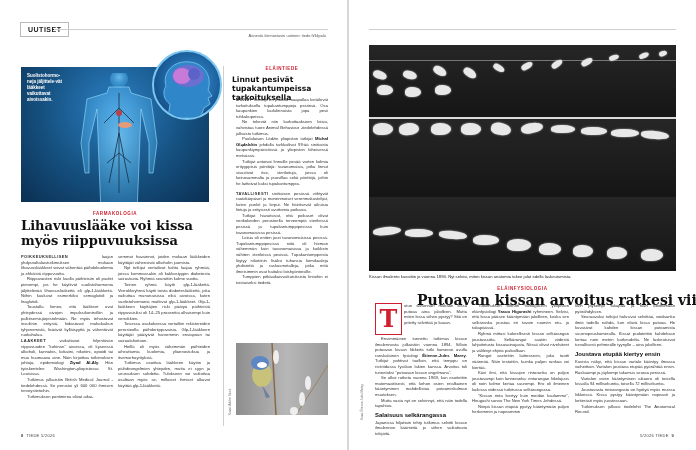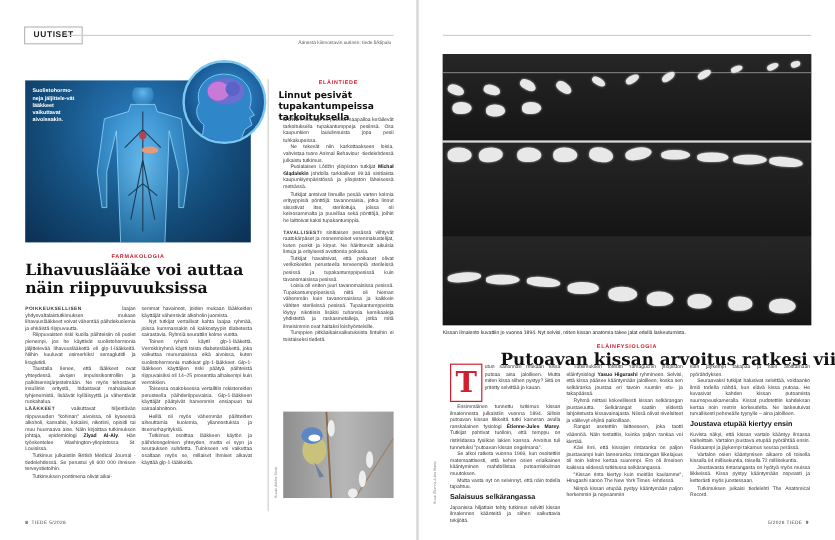--- a/index.html
+++ b/index.html
@@ -73,21 +73,21 @@
 <div class="brain-circle">
   <svg viewBox="0 0 66 66" width="66" height="66">
     <path d="M14 66 L16 52 C10 48 8 40 12 34 C8 20 20 8 36 10 C52 12 58 26 54 38 L58 44 L54 46 L56 52 L50 56 L46 66 Z" fill="#2f86c8" stroke="#7cc6f2" stroke-width="0.8"></path>
     <ellipse cx="34" cy="24" rx="16" ry="11" fill="#6b6fd0"></ellipse>
     <ellipse cx="28" cy="24" rx="9" ry="8" fill="#c77ad8"></ellipse>
     <ellipse cx="40" cy="22" rx="6" ry="6" fill="#5c63c8"></ellipse>
   </svg>
 </div>
 
 <div class="kicker" style="position:absolute; left:21px; top:211px; width:188px;">FARMAKOLOGIA</div>
-<div class="headline-serif" style="position:absolute; left:21px; top:218px; width:188px; font-size:13px; line-height:15px;">Lihavuuslääke voi auttaa näin riippuvuuksissa</div>
+<div class="headline-serif" style="position:absolute; left:21px; top:218px; width:188px; font-size:13px; line-height:15px;">Lihavuuslääke voi kissa myös riippuvuuksissa</div>
 
 <div class="col" id="a1c1" style="left:21px; top:254px; width:92px;">
     <p class="first"><span class="lead">POIKKEUKSELLISEN</span><span> laajan yhdysvaltalaistutkimuksen mukaan lihavuuslääkkeet voivat vähentää päihdekuolemia ja ehkäistä riippuvuutta.</span></p>
     <p><span>Riippuvaisten riski kuolla päihteisiin oli puolet pienempi, jos he käyttivät suolistohormonia jäljittelevää lihavuuslääkettä eli glp-1-lääkkeitä. Niihin kuuluvat esimerkiksi semaglutidi ja liraglutidi.</span></p>
     <p><span>Taustalla lienee, että lääkkeet ovat yhteydessä aivojen impulssikontrolliin ja palkitsemisjärjestelmään. Ne myös tehostavat insuliinin eritystä, hidastavat mahalaukun tyhjenemistä, lisäävät kylläisyyttä ja vähentävät ruokahalua.</span></p>
     <p class="first"><span class="lead">LÄÄKKEET</span><span> vaikuttavat hiljentävän riippuvuuden "kohinan" aivoissa, oli kyseessä alkoholi, kannabis, kokaiini, nikotiini, opioidi tai muu huumaava aine. Näin kirjoittaa tutkimuksen johtaja, epidemiologi </span><b>Ziyad Al-Aly</b><span>. Hän työskentelee Washington-yliopistossa St. Louisissa.</span></p>
     <p><span>Tutkimus julkaistiin British Medical Journal -tiedelehdessä. Se perustui yli 600 000 ihmisen terveystietoihin.</span></p>
     <p><span>Tutkimuksen pontimena olivat aikai-</span></p>
   </div>
 <div class="col" id="a1c2" style="left:118px; top:254px; width:92px;">

